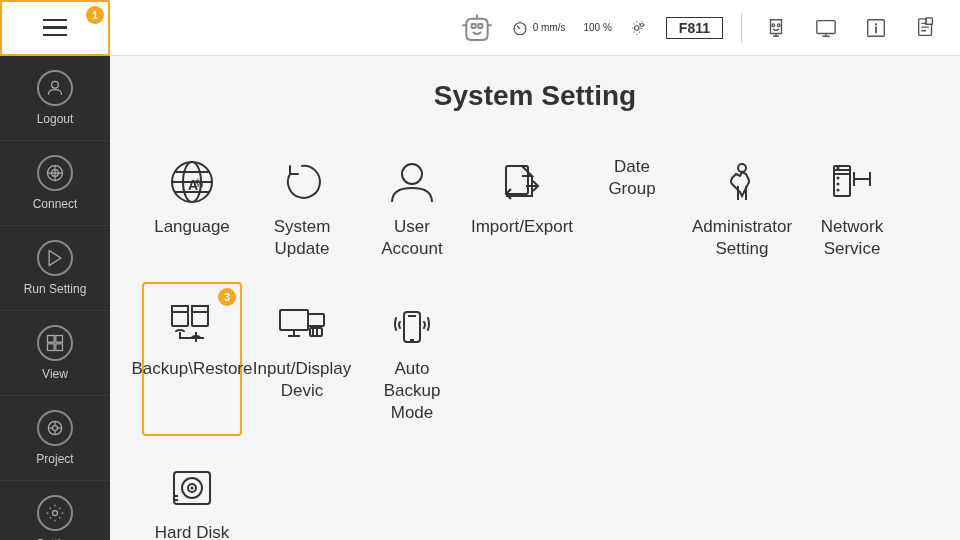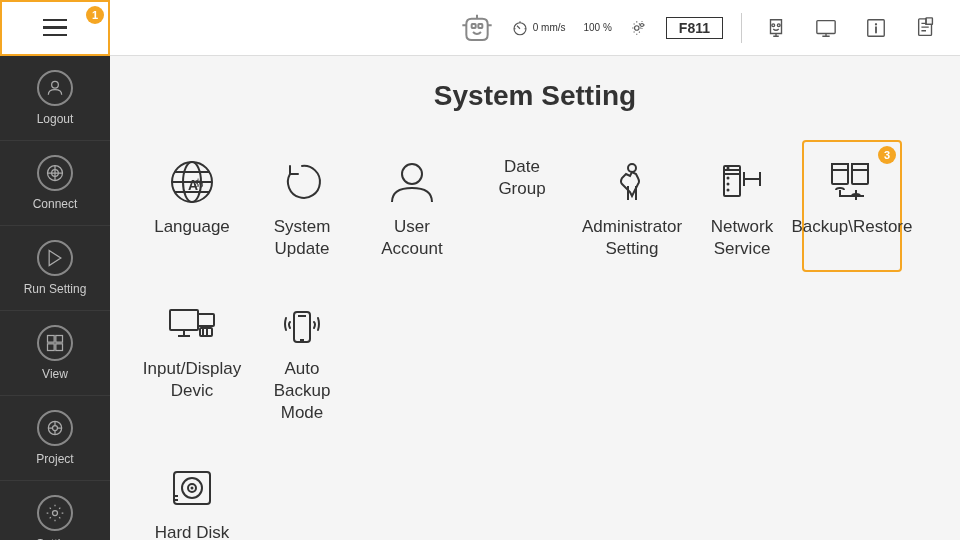--- a/index.html
+++ b/index.html
@@ -412,20 +412,32 @@
         <div class="setting-icon">
           <svg viewBox="0 0 52 52" fill="none" stroke="#333" stroke-width="2" width="52" height="52">
             <circle cx="26" cy="18" r="10"></circle>
             <path d="M6 46 Q6 32 26 32 Q46 32 46 46"></path>
           </svg>
         </div>
         <span class="setting-label">User Account</span>
       </div>
 
 
+      <div class="setting-item">
+        <div class="setting-icon">
+          <svg viewBox="0 0 52 52" fill="none" stroke="#333" stroke-width="2" width="52" height="52">
+            <rect x="10" y="10" width="22" height="28" rx="2"></rect>
+            <path d="M26 10 L36 20 L26 20"></path>
+            <path d="M36 20 L36 40 L10 40"></path>
+            <path d="M30 30 L42 30 M37 25 L42 30 L37 35"></path>
+            <path d="M22 38 L10 38 M15 33 L10 38 L15 43"></path>
+          </svg>
+        </div>
+        <span class="setting-label">Import/Export</span>
+      </div>
 
       <div class="setting-item">
         <span class="setting-label">Date Group</span>
       </div>
 
       <div class="setting-item">
         <div class="setting-icon">
           <svg viewBox="0 0 52 52" fill="none" stroke="#333" stroke-width="2" width="52" height="52">
             <path d="M16 28 Q14 26 16 22 L20 18 L24 20 L26 16 L30 18 L32 22 Q34 26 32 28 L28 36 L26 40 L24 36 Z"></path>
             <path d="M22 30 L22 44 M30 30 L30 44"></path>

